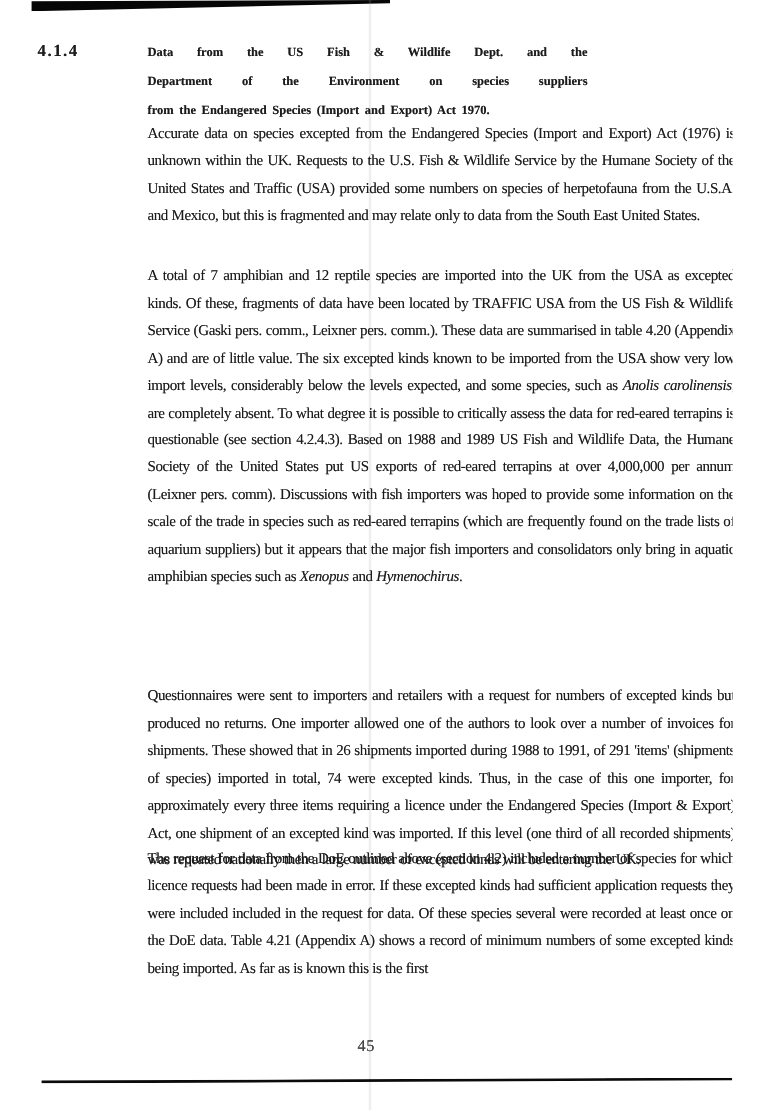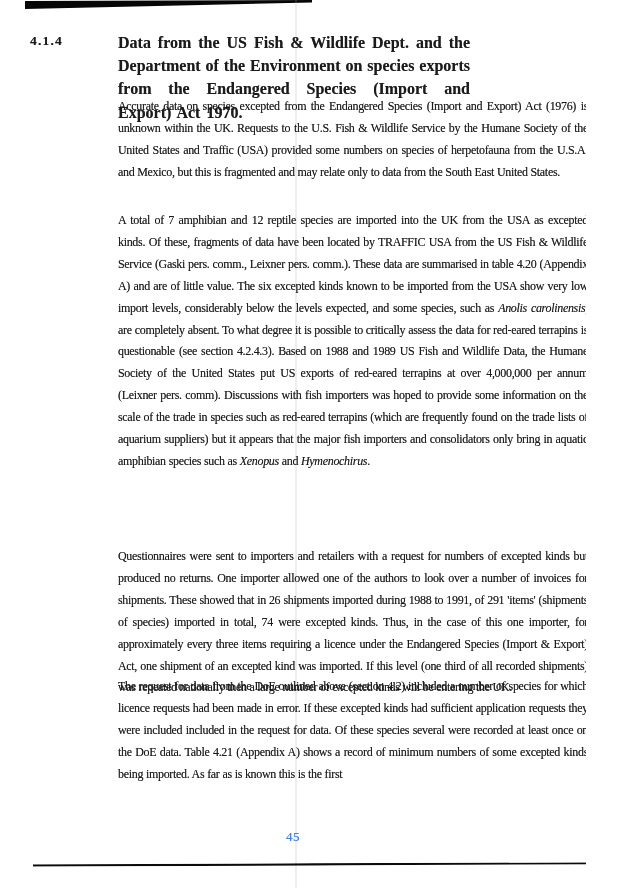--- a/index.html
+++ b/index.html
@@ -34,21 +34,21 @@
     left: 30px; top: 33px;
     font-weight: bold;
     font-size: 13.5px;
     letter-spacing: 1.2px;
   }
   .heading {
     position: absolute;
     left: 118px; top: 31px;
     width: 352px;
     font-weight: bold;
-    font-size: 16px;
+    font-size: 10px;
     line-height: 23.2px;
   }
   .heading .h-line { text-align: justify; }
   .heading .h-line.fill { text-align-last: justify; }
   .heading .h-line.last { word-spacing: 2px; }
   .para {
     position: absolute;
     left: 118px;
     width: 470px;
     font-size: 12px;
@@ -61,21 +61,21 @@
   .p1 { top: 96px; }
   .p2 { top: 210px; }
   .p3 { top: 546px; }
   .p4 { top: 676px; }
   .page-number {
     position: absolute;
     left: 0; right: 0; top: 829px;
     text-align: center;
     font-size: 13px;
     letter-spacing: 0.5px;
-    color: #3b82f6;
+    color: #404040;
   }
   
   .bottom-line {
     position: absolute;
     left: 33px; top: 863px;
     width: 553px; height: 3px;
     background: #0b0b0b;
     transform: rotate(-0.18deg);
     clip-path: polygon(0 20%, 100% 0, 100% 70%, 0 100%);
   }
@@ -85,21 +85,21 @@
 
 <div class="page">
 
   <div class="top-bar"></div>
   <div class="scan-seam"></div>
 
   <div class="section-number">4.1.4</div>
 
   <div class="heading">
     <div class="h-line fill">Data from the US Fish &amp; Wildlife Dept. and the</div>
-    <div class="h-line fill">Department of the Environment on species exports</div>
+    <div class="h-line fill">Department of the Environment on species suppliers</div>
     <div class="h-line last">from the Endangered Species (Import and Export) Act 1970.</div>
   </div>
 
   <div class="para p1"><span>Accurate data on species excepted from the Endangered Species (Import and Export) Act (1976) is unknown within the UK. Requests to the U.S. Fish &amp; Wildlife Service by the Humane Society of the United States and Traffic (USA) provided some numbers on species of herpetofauna from the U.S.A. and Mexico, but this is fragmented and may relate only to data from the South East United States.</span></div>
 
   <div class="para p2"><span>A total of 7 amphibian and 12 reptile species are imported into the UK from the USA as excepted kinds. Of these, fragments of data have been located by TRAFFIC USA from the US Fish &amp; Wildlife Service (Gaski pers. comm., Leixner pers. comm.).  These data are summarised in table 4.20 (Appendix A) and are of little value. The six excepted kinds known to be imported from the USA show very low import levels, considerably below the levels expected, and some species, such as </span><i>Anolis carolinensis</i><span>, are completely absent. To what degree it is possible to critically assess the data for red-eared terrapins is questionable (see section 4.2.4.3). Based on 1988 and 1989 US Fish and Wildlife Data, the Humane Society of the United States put US exports of red-eared terrapins at over 4,000,000 per annum (Leixner pers. comm).  Discussions with fish importers was hoped to provide some information on the scale of the trade in species such as red-eared terrapins (which are frequently found on the trade lists of aquarium suppliers) but it appears that the major fish importers and consolidators only bring in aquatic amphibian species such as </span><i>Xenopus</i><span>  and </span><i>Hymenochirus</i><span>.</span></div>
 
   <div class="para p3"><span>Questionnaires were sent to importers and retailers with a request for numbers of excepted kinds but produced no returns. One importer allowed one of the authors to look over a number of invoices for shipments. These showed that in 26 shipments imported during 1988 to 1991, of 291 'items' (shipments of species) imported in total, 74 were excepted kinds. Thus, in the case of this one importer, for approximately every three items requiring a licence under the Endangered Species (Import &amp; Export) Act, one shipment of an excepted kind was imported. If this level (one third of all recorded shipments) was repeated nationally then a large number of excepted kinds will be entering the UK.</span></div>
 
   <div class="para p4"><span>The request for data from the DoE outlined above (section 4.2) included a number of species for which licence requests had been made in error. If these excepted kinds had sufficient application requests they were included included in the request for data. Of these species several were recorded at least once on the DoE data. Table 4.21 (Appendix A) shows a record of minimum numbers of some excepted kinds being imported. As far as is known this is the first</span></div>

